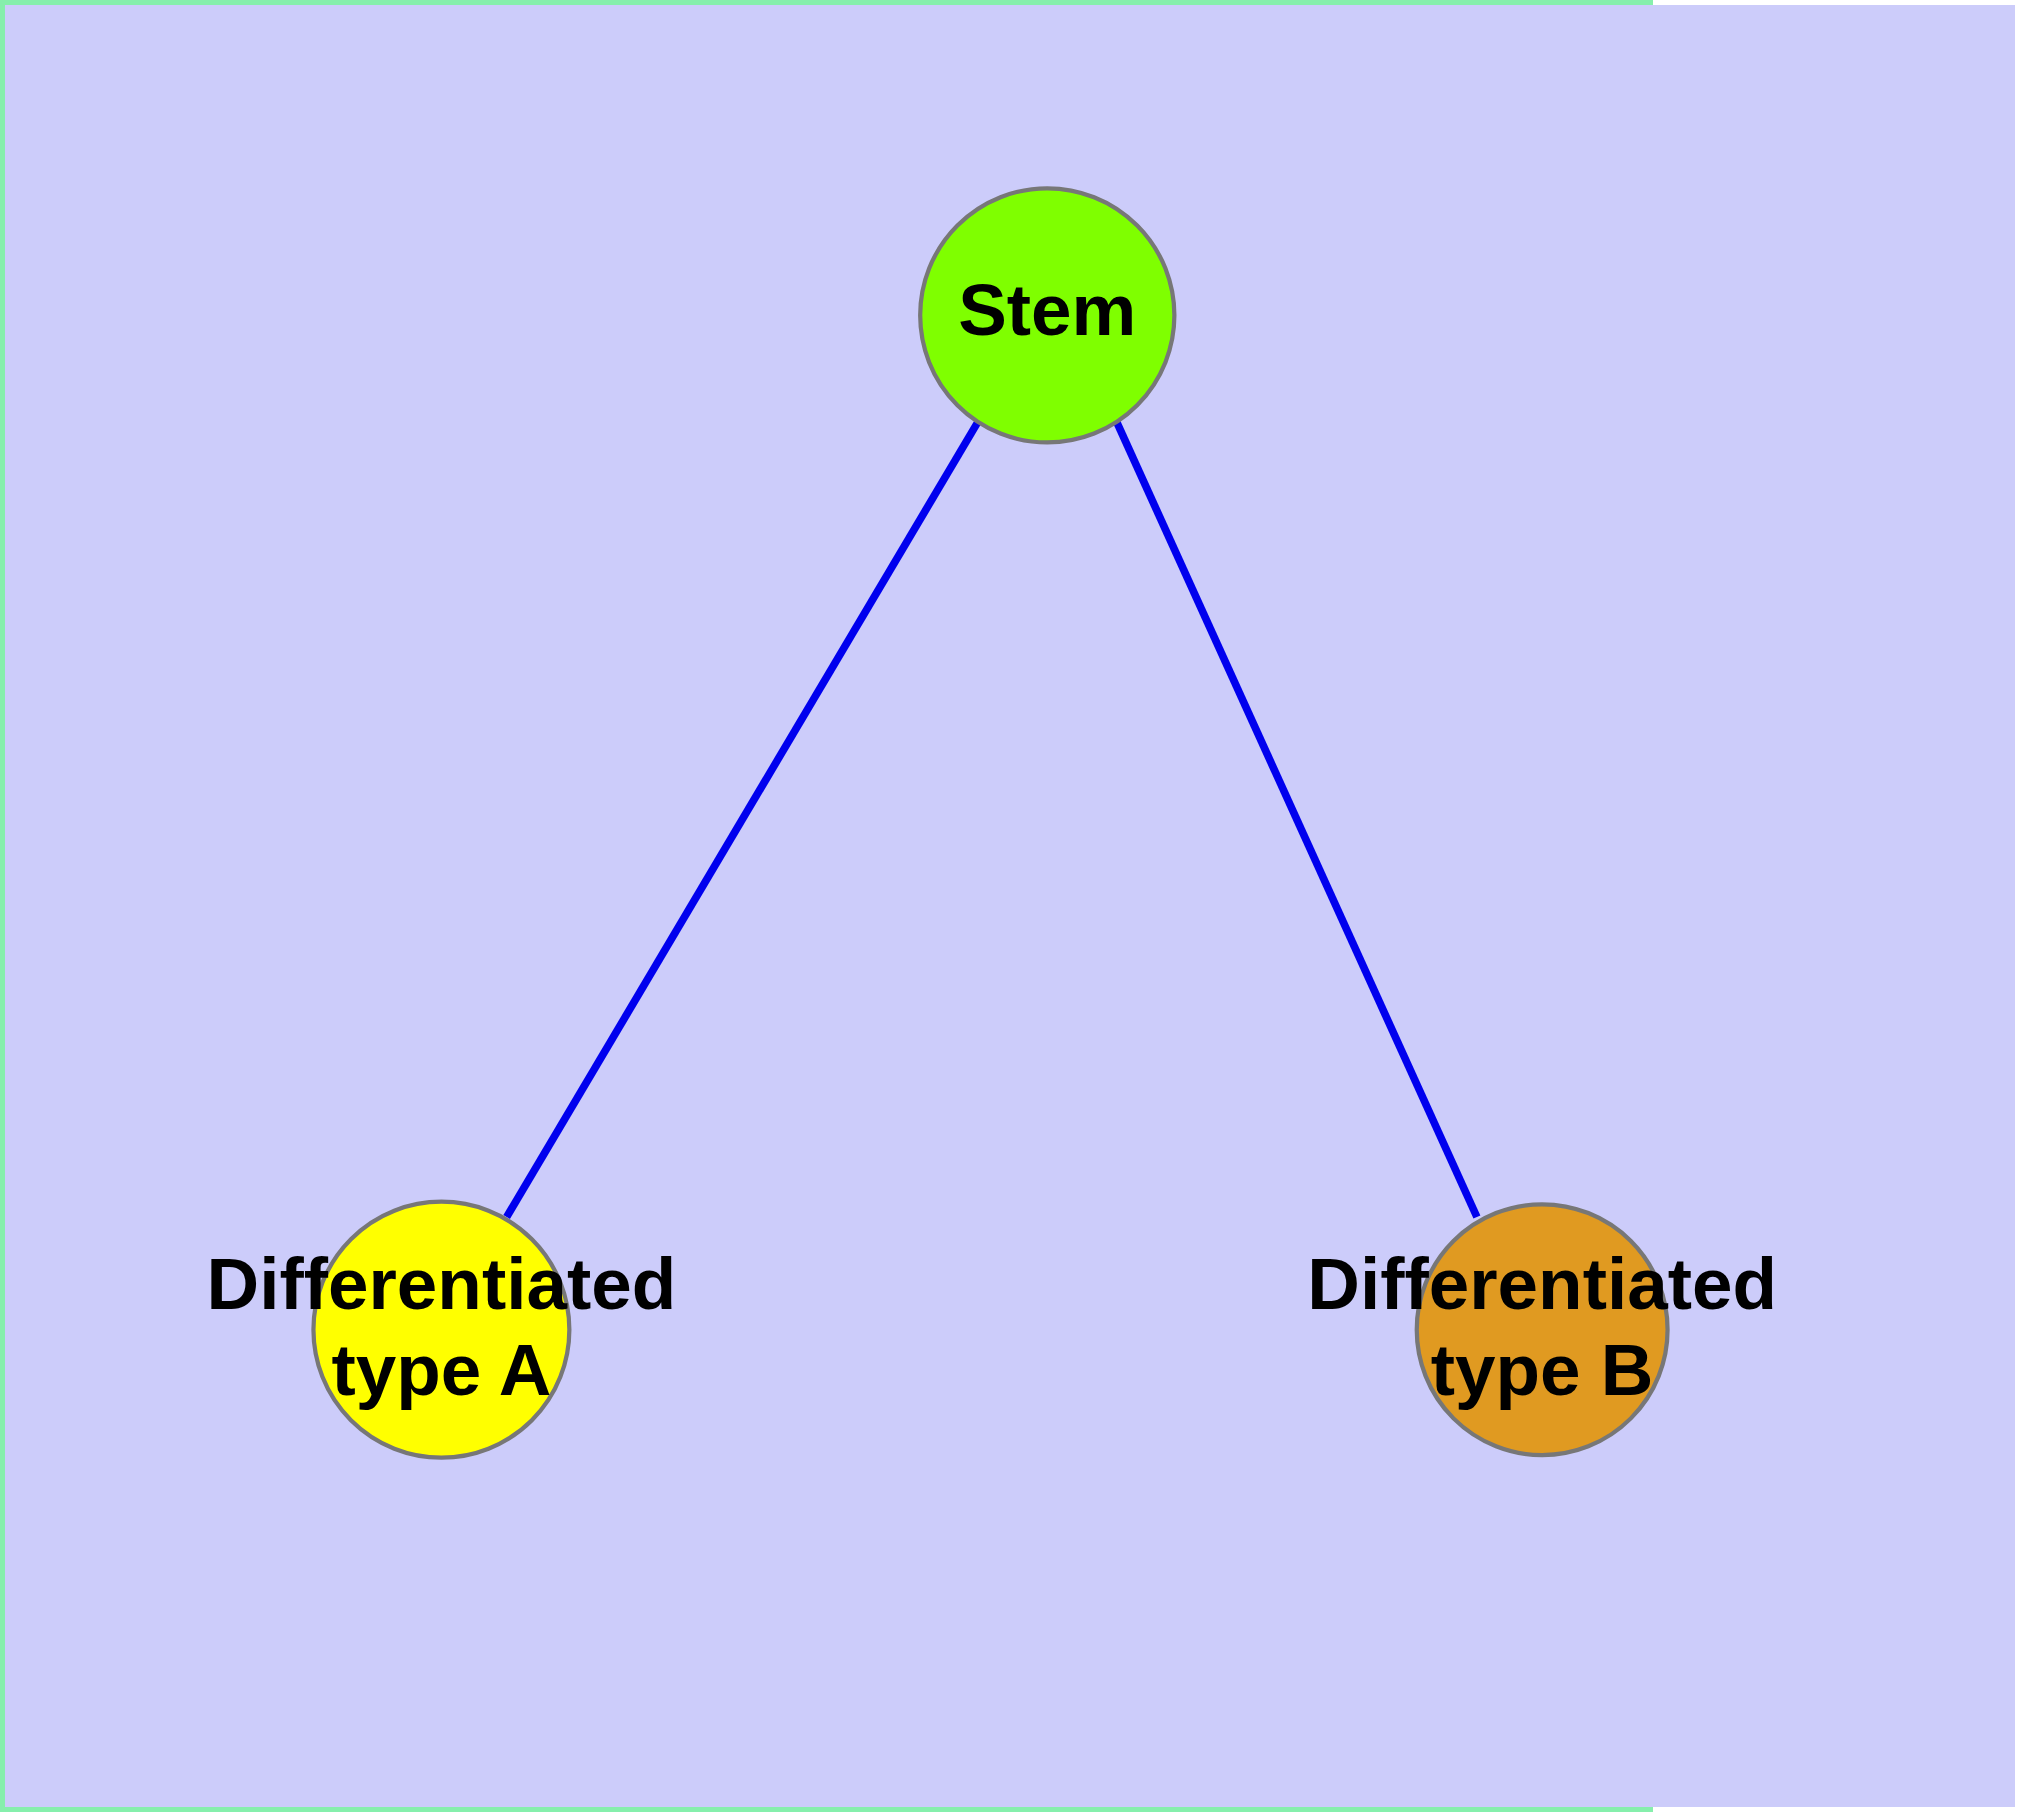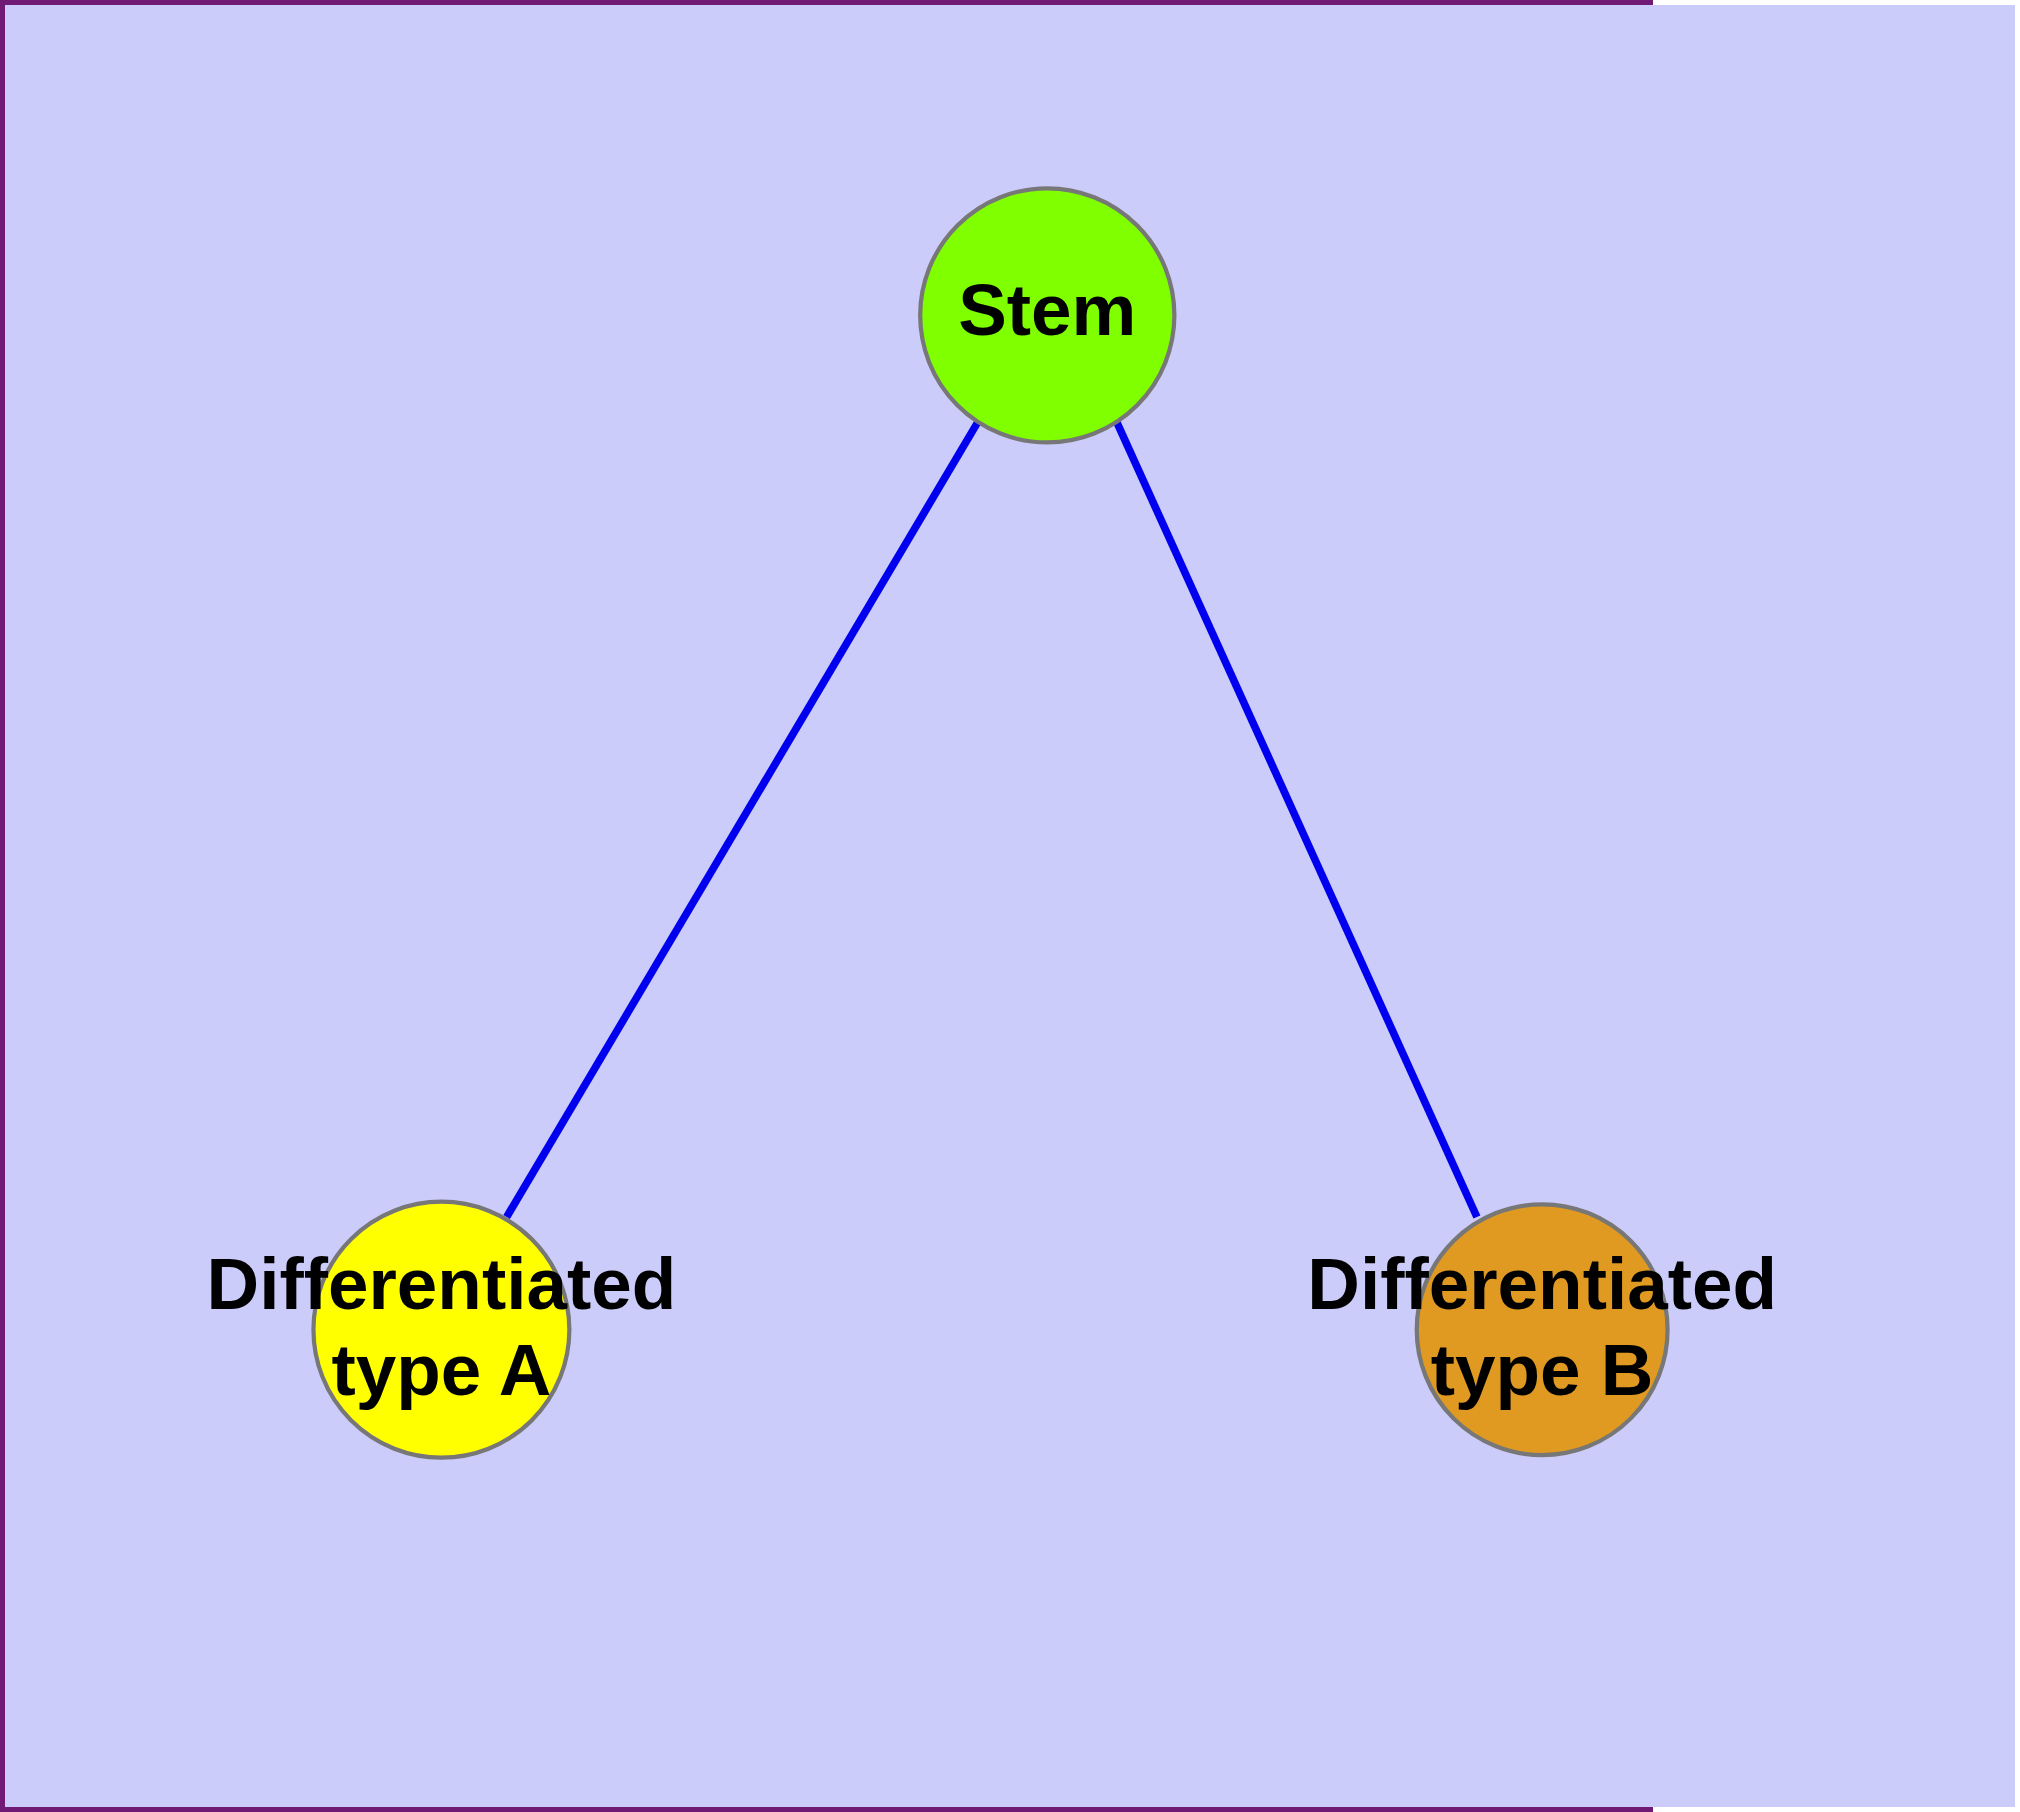--- a/index.html
+++ b/index.html
@@ -10,21 +10,21 @@
   body {
     width: 2021px;
     height: 1812px;
     overflow: hidden;
     font-family: "Liberation Sans", sans-serif;
   }
   #canvas {
     position: relative;
     width: 1653px;
     height: 1812px;
-    background: #701a75;
+    background: #86efac;
   }
   #plot-area {
     position: absolute;
     left: 5.1px;
     top: 5.1px;
     width: 2010px;
     height: 1802px;
     background: #ccccfa;
     overflow: hidden;
   }

